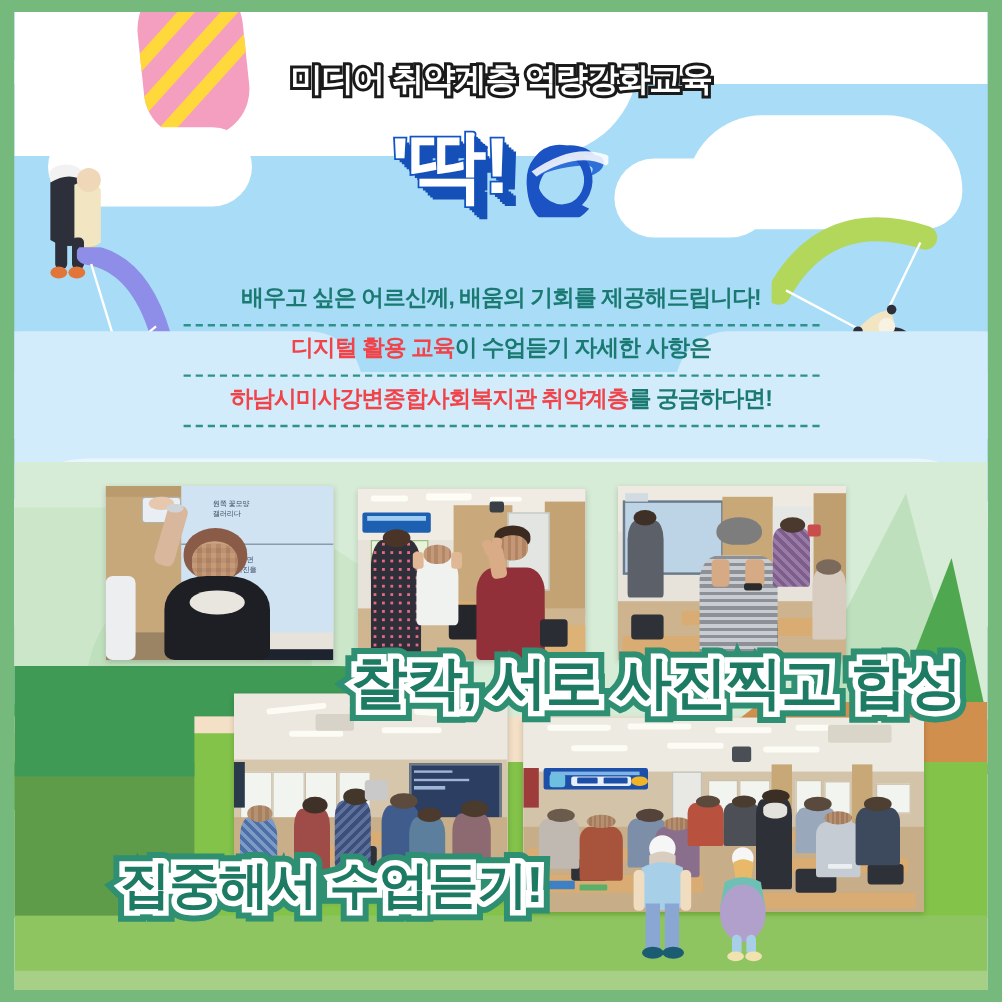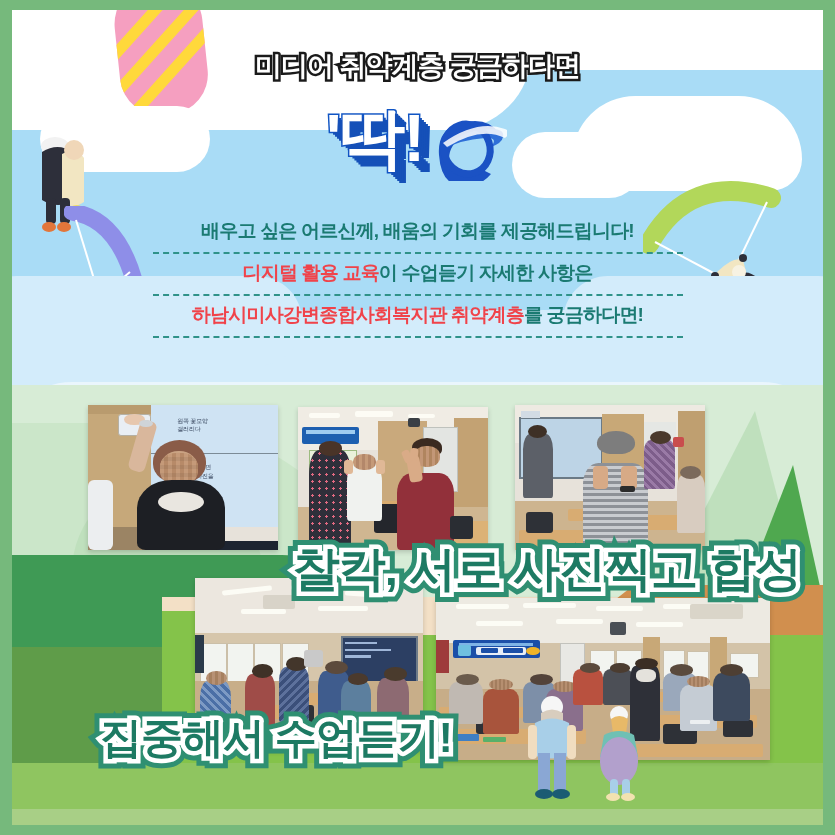--- a/index.html
+++ b/index.html
@@ -133,21 +133,21 @@
   }
   .title-main{font-size:66px;}
   .title-sub{font-size:53px;margin-left:8px;}
   .ie-logo{
     display:inline-block;position:relative;
     width:78px;height:72px;margin:0 2px;transform:translateY(6px);
   }
 
   
   .msg-block{
-    position:absolute;left:0;top:202px;width:100%;
+    position:absolute;left:0;top:220px;width:100%;
     z-index:8;text-align:center;
   }
   .msg-line{
     font-size:19px;font-weight:bold;color:#1a7a72;letter-spacing:-0.8px;
     padding:9px 0 10px;line-height:1.1;
   }
   .msg-line .hi{color:#f0434a;}
   .dash{
     width:530px;height:0;margin:0 auto;
     border-top:2px dashed #2f9289;
@@ -319,21 +319,21 @@
         <line x1="124" y1="22" x2="96" y2="80" stroke="#ffffff" stroke-width="2"></line>
         <path d="M74 92 q16 -16 26 -12 l4 16 q-12 10 -26 8 z" fill="#f2e6c2"></path>
         <ellipse cx="104" cy="104" rx="13" ry="11" fill="#2d2f3a" transform="rotate(24 104 104)"></ellipse>
         <circle cx="96" cy="92" r="7" fill="#f7f2e2"></circle>
         <circle cx="72" cy="96" r="4" fill="#2d2f3a"></circle>
         <circle cx="100" cy="78" r="4" fill="#2d2f3a"></circle>
       </svg>
     </div>
 
     <div class="subtitle-row">
-      <div class="subtitle">미디어 취약계층 궁금하다면</div>
+      <div class="subtitle">미디어 취약계층 역량강화교육</div>
     </div>
 
     <div class="title-row">
       <span class="title-main">'딱!</span>
       <span class="ie-logo">
         <svg viewBox="0 0 78 72" width="78" height="72">
           <path d="M10 46 q-2 -26 22 -32 q26 -7 38 10 q-20 -6 -34 2 q-16 9 -16 24 q0 12 12 15 q11 3 18 -6 l12 6 q-12 14 -30 12 q-20 -2 -22 -31 z" fill="#1b52c4"></path>
           <path d="M16 40 q14 -18 44 -20 q16 -1 14 8 q-1 6 -12 10 q8 -10 -6 -9 q-26 2 -40 11 z" fill="#2f6fd8"></path>
           <ellipse cx="38" cy="40" rx="23" ry="25" fill="none" stroke="#1b52c4" stroke-width="7" transform="rotate(-18 38 40)"></ellipse>
           <path d="M14 34 q34 -24 62 -14 q8 3 0 9 q-24 -12 -58 9 z" fill="#ffffff" opacity=".85"></path>

